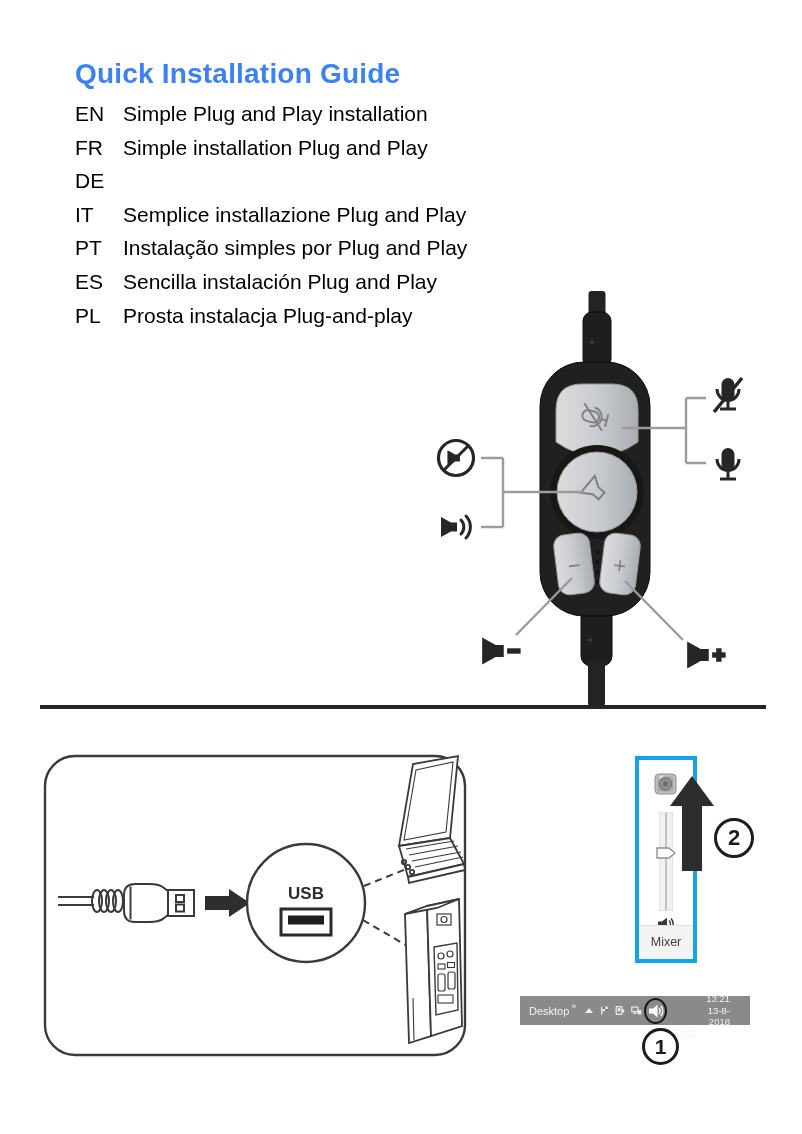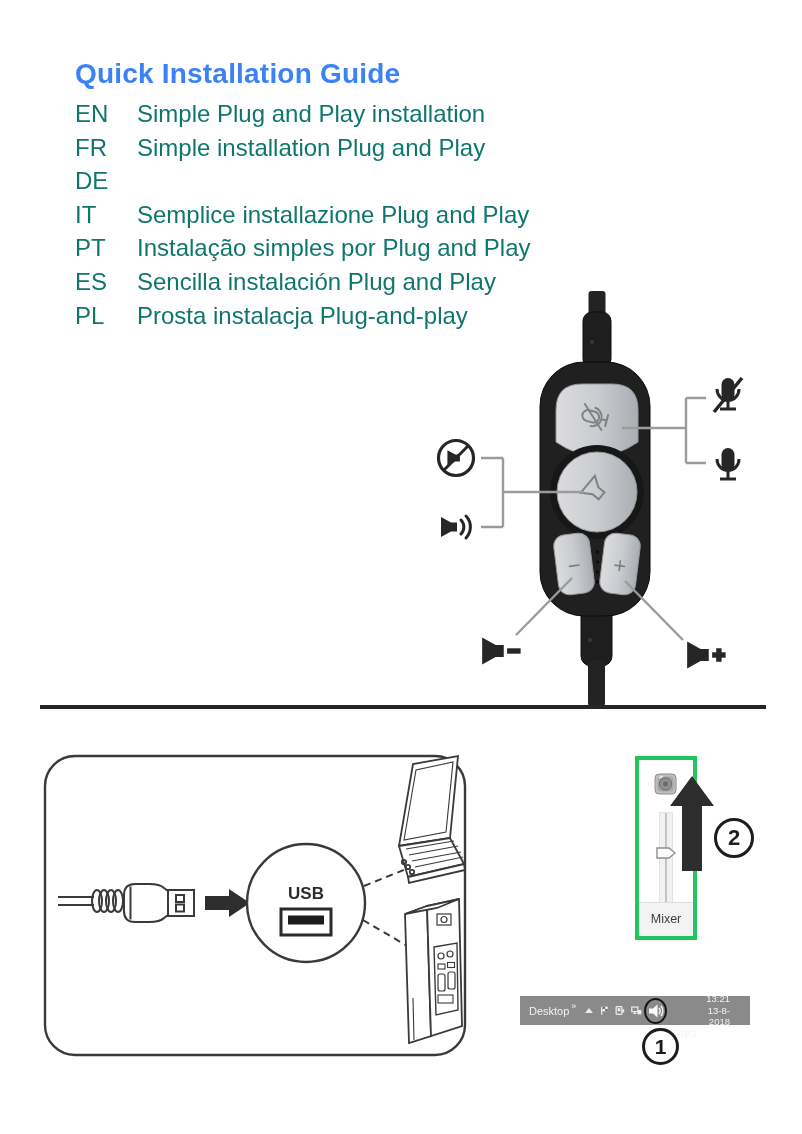--- a/index.html
+++ b/index.html
@@ -3,34 +3,34 @@
 <meta charset="utf-8">
 <style>
   html,body{margin:0;padding:0;background:#ffffff;}
   .page{position:relative;width:802px;height:1134px;background:#ffffff;overflow:hidden;
         font-family:"Liberation Sans",sans-serif;}
   .abs{position:absolute;}
 
   
   .qig{position:absolute;left:75px;top:58px;color:#474747;}
   .qig-title{font-size:28px;font-weight:bold;color:#3b82f6;letter-spacing:.2px;margin:0 0 7px 0;}
-  .lang-row{display:flex;line-height:33.6px;font-size:24px;color:#0f766e;gap:14px;}
+  .lang-row{display:flex;line-height:33.6px;font-size:21px;color:#000000;}
   .lang-code{width:48px;flex:0 0 48px;}
   .lang-text{white-space:nowrap;}
 
   
   .divider{left:40px;top:705px;width:726px;height:3.5px;background:#262626;}
 
   
   svg{display:block;}
   .remote-svg{left:420px;top:290px;}
   .usb-svg{left:42px;top:753px;}
 
   
-  .vol-popup{left:635px;top:756px;width:62px;height:184px;border:4px solid #22c55e;
+  .vol-popup{left:635px;top:756px;width:62px;height:207px;border:4px solid #0ea5e9;
              background:#fff;box-sizing:border-box;}
   .vp-speaker-img{position:absolute;left:50%;top:11px;margin-left:-13px;}
   .vp-track{position:absolute;left:50%;top:52px;margin-left:-7px;width:14px;height:99px;
             background:#f1f1f1;border:1px solid #e3e3e3;box-sizing:border-box;}
   .vp-track-line{position:absolute;left:50%;top:0;width:2px;height:100%;margin-left:-1px;background:#c3c3c3;}
   .vp-handle{position:absolute;left:50%;top:87px;margin-left:-10px;}
   .vp-glyph{position:absolute;left:50%;top:157px;margin-left:-8px;}
   .vp-mixer{position:absolute;left:0;right:0;bottom:0;height:33px;background:#f3f3f3;
             border-top:1px solid #dedede;text-align:center;line-height:33px;font-size:12.5px;color:#3f3f3f;}
   .vp-arrow{left:668px;top:774px;}

